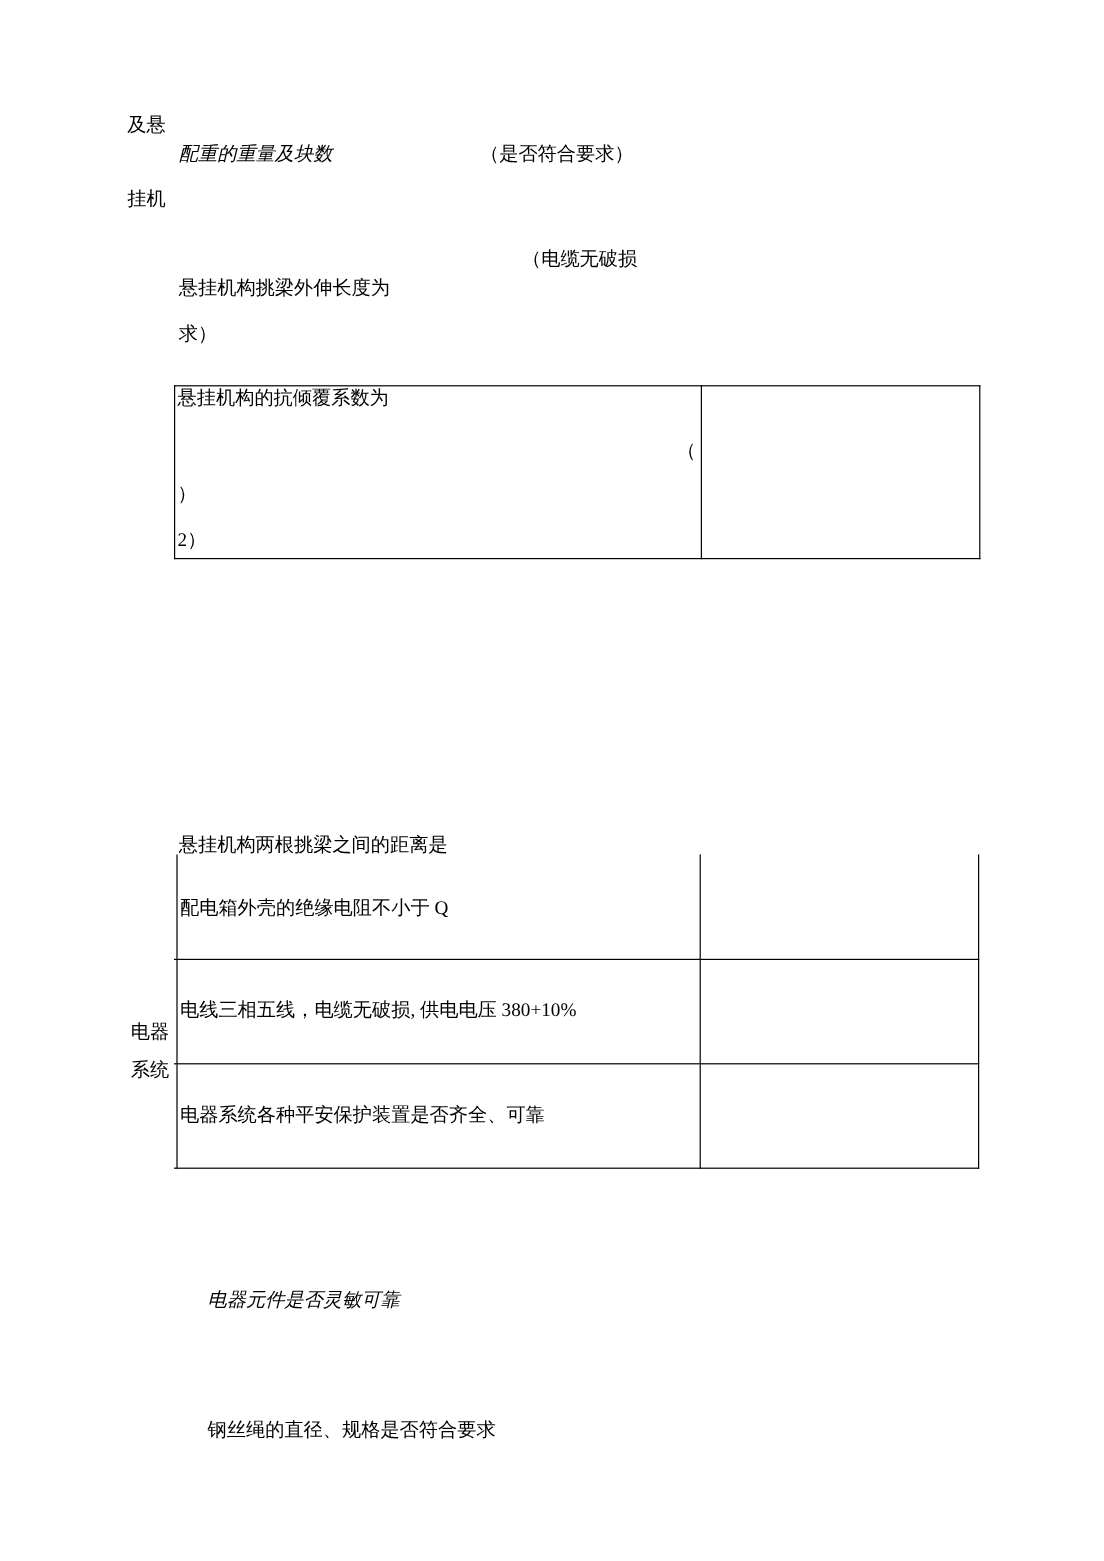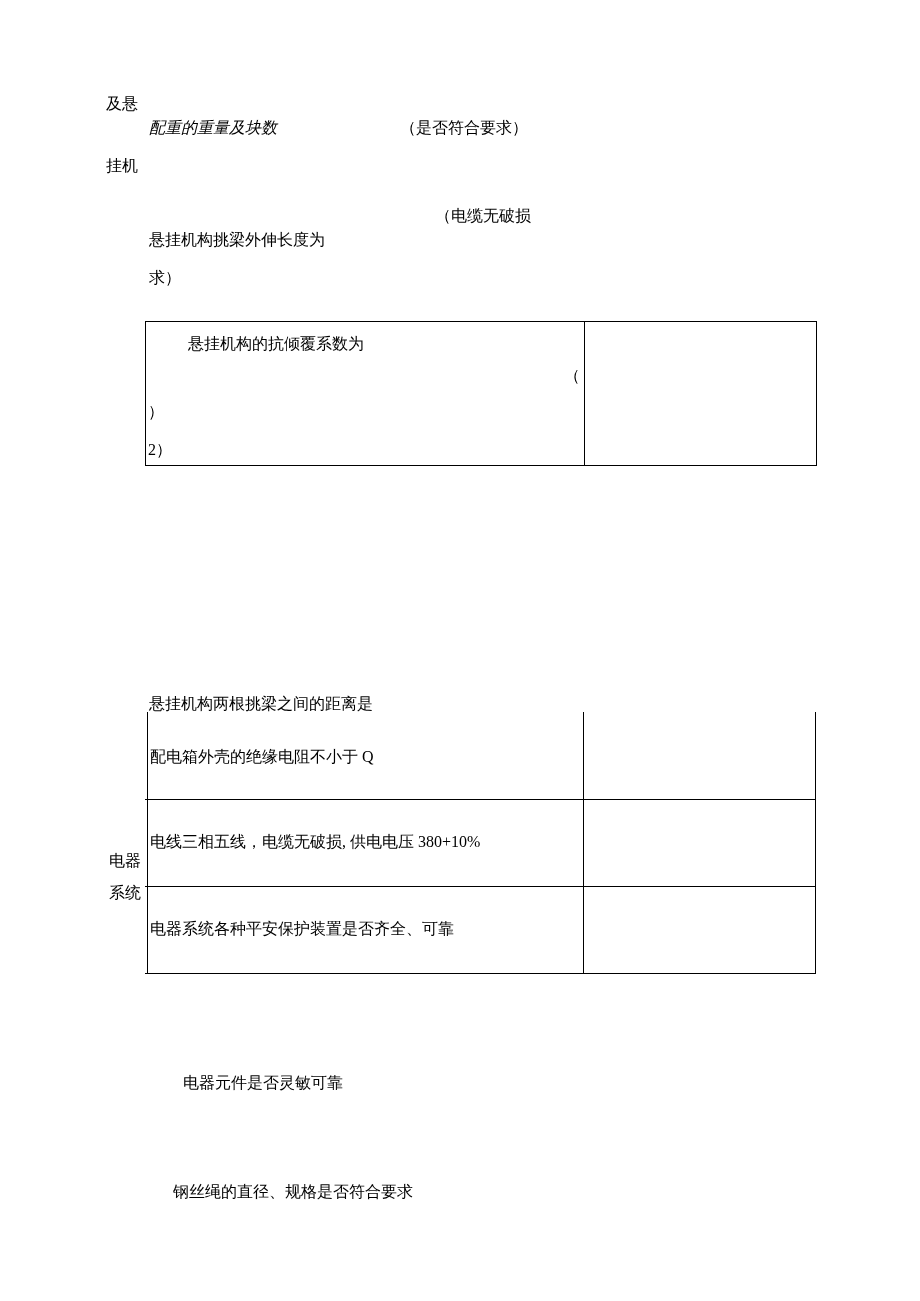--- a/index.html
+++ b/index.html
@@ -109,22 +109,23 @@
   .t2-c1 { width: 435px; }
   .t2-c2 { width: 231px; }
   .t2-r { height: 87px; }
   .t2-cell-content {
     padding-left: 2px;
   }
   .no-top { border-top: none !important; }
   .no-left { border-left: none !important; }
   .line6 {
     position: absolute;
-    left: 183px;
+    left: 173px;
     top: 1073px;
+    font-style: italic;
   }
   .line7 {
     position: absolute;
     left: 173px;
     top: 1170px;
     margin-top: 12px;
   }
   .paren-right {
     position: absolute;
     right: 4px;
@@ -155,21 +156,21 @@
   <div class="line2">悬挂机构挑梁外伸长度为</div>
   <div class="line2b">（电缆无破损</div>
 
   <div class="line3">求）</div>
 
   <table class="table1">
     <tbody>
         <tr class="t1-r1">
       <td class="t1-c1">
         <div style="position:relative; width:100%; height:143px;">
-          <div style="position:absolute; left:2px; top:12px;margin-left:40px;">悬挂机构的抗倾覆系数为</div>
+          <div style="position:absolute; left:2px; top:0;">悬挂机构的抗倾覆系数为</div>
           <div class="paren-right">（</div>
           <div class="paren-left">）</div>
           <div class="row2-text">2）</div>
         </div>
       </td>
       <td class="t1-c2"></td>
     </tr>
   </tbody>
     </table>
 

